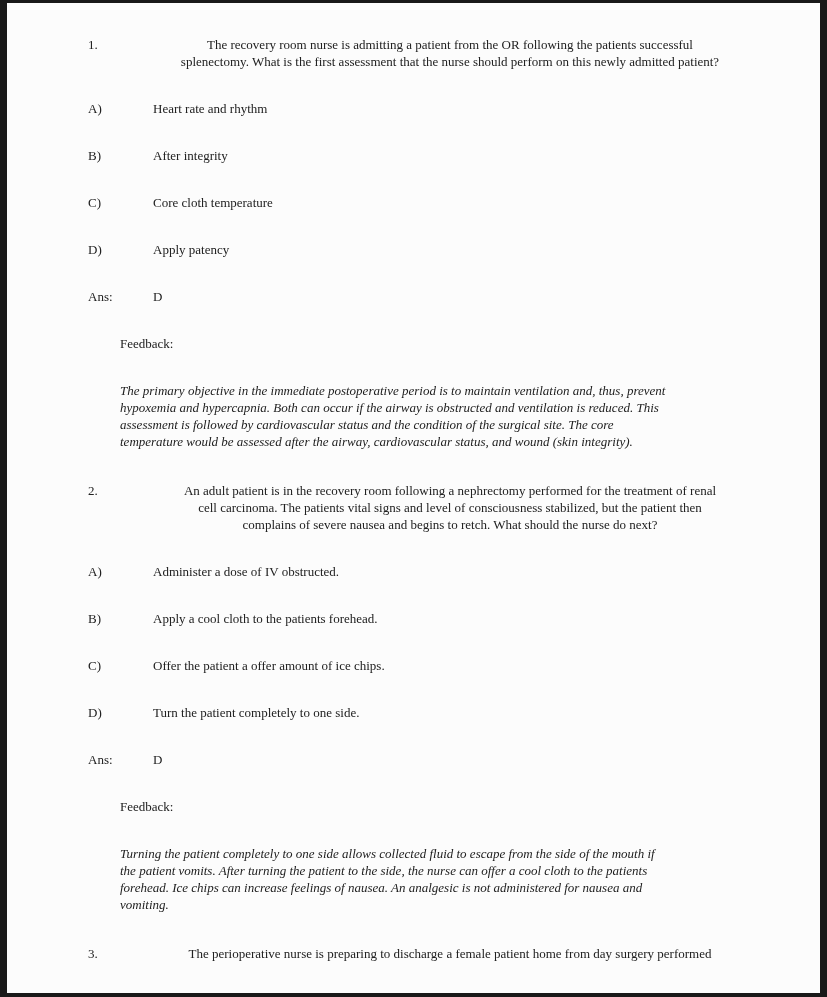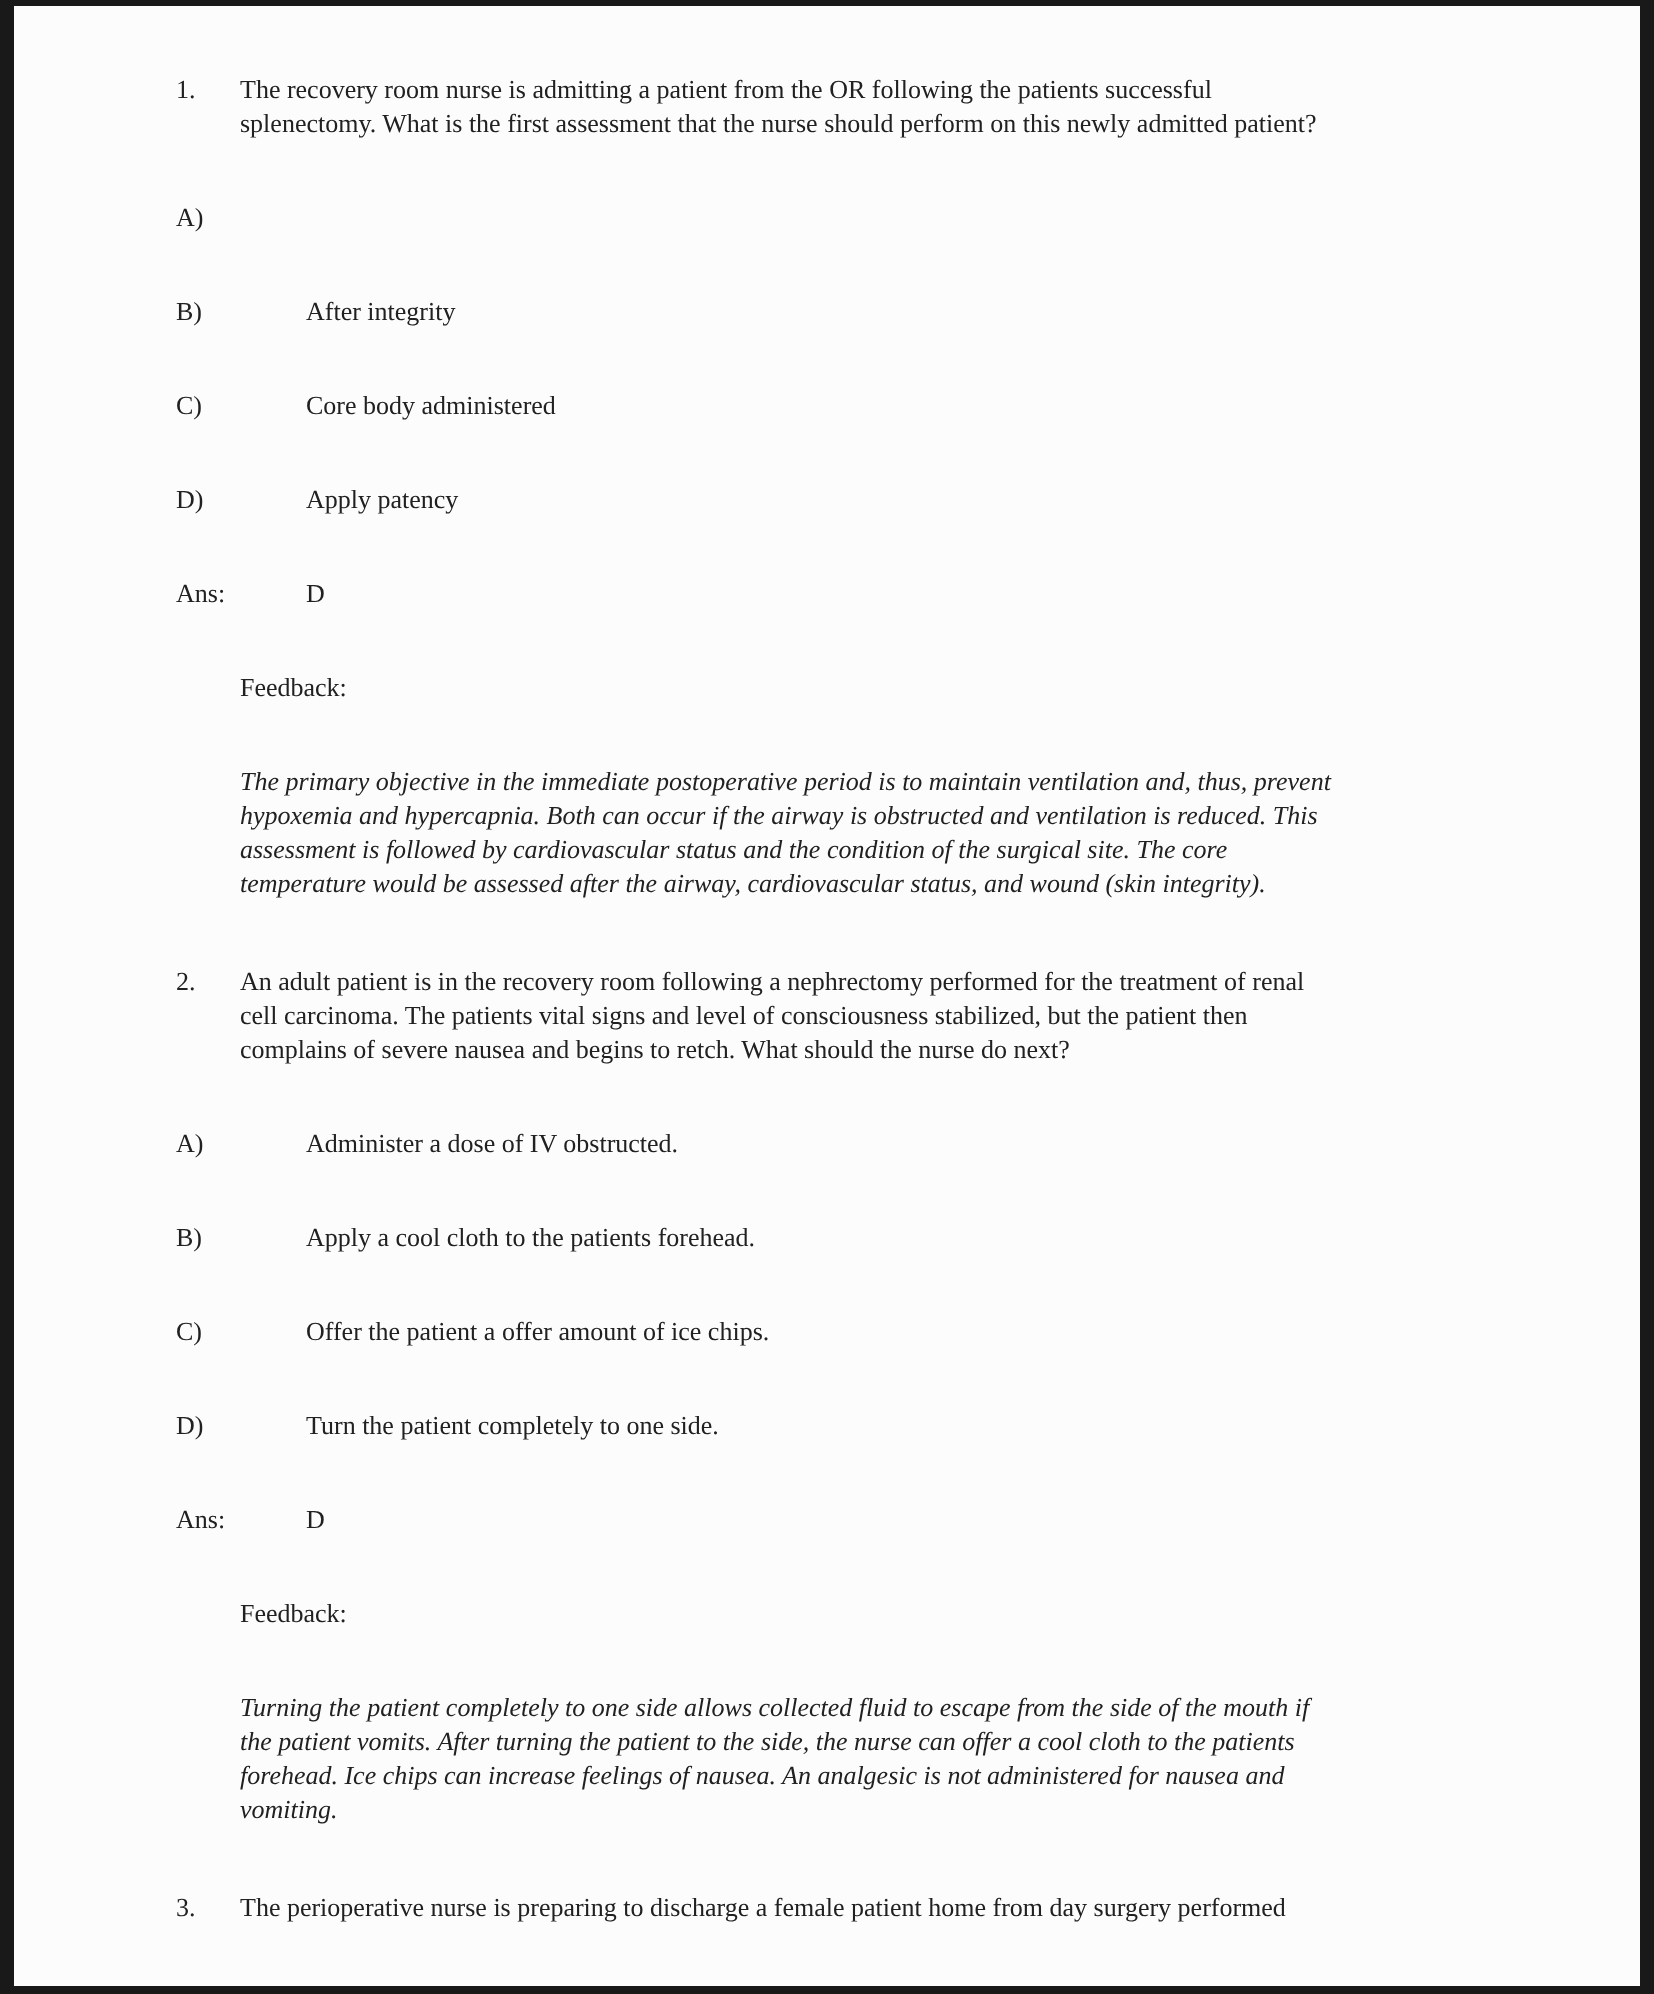--- a/index.html
+++ b/index.html
@@ -25,20 +25,21 @@
     display: flex;
     margin-bottom: 30px;
   }
   .q-num {
     width: 32px;
     flex: none;
   }
   .q-text {
     width: 660px;
     white-space: pre-line;
+    text-align: center;
   }
   .opt-label, .ans-label {
     width: 65px;
     flex: none;
   }
   .opt-text, .ans-value {
     width: 640px;
   }
   .fb-label {
     font-weight: 400;
@@ -59,30 +60,31 @@
 <div class="doc">
   <div class="q-block">
     <div class="row">
       <span class="q-num">1.</span>
       <div class="q-text">The recovery room nurse is admitting a patient from the OR following the patients successful
 splenectomy. What is the first assessment that the nurse should perform on this newly admitted patient?</div>
     </div>
     <div>
   <div class="row">
     <span class="opt-label">A)</span>
+    <div class="opt-text">Heart rate and rhythm</div>
   </div>
 
   <div class="row">
     <span class="opt-label">B)</span>
     <div class="opt-text">After integrity</div>
   </div>
 
   <div class="row">
     <span class="opt-label">C)</span>
-    <div class="opt-text">Core body administered</div>
+    <div class="opt-text">Core cloth temperature</div>
   </div>
 
   <div class="row">
     <span class="opt-label">D)</span>
     <div class="opt-text">Apply patency</div>
   </div>
 </div>
     <div class="row">
       <span class="ans-label">Ans:</span>
       <span class="ans-value">D</span>

